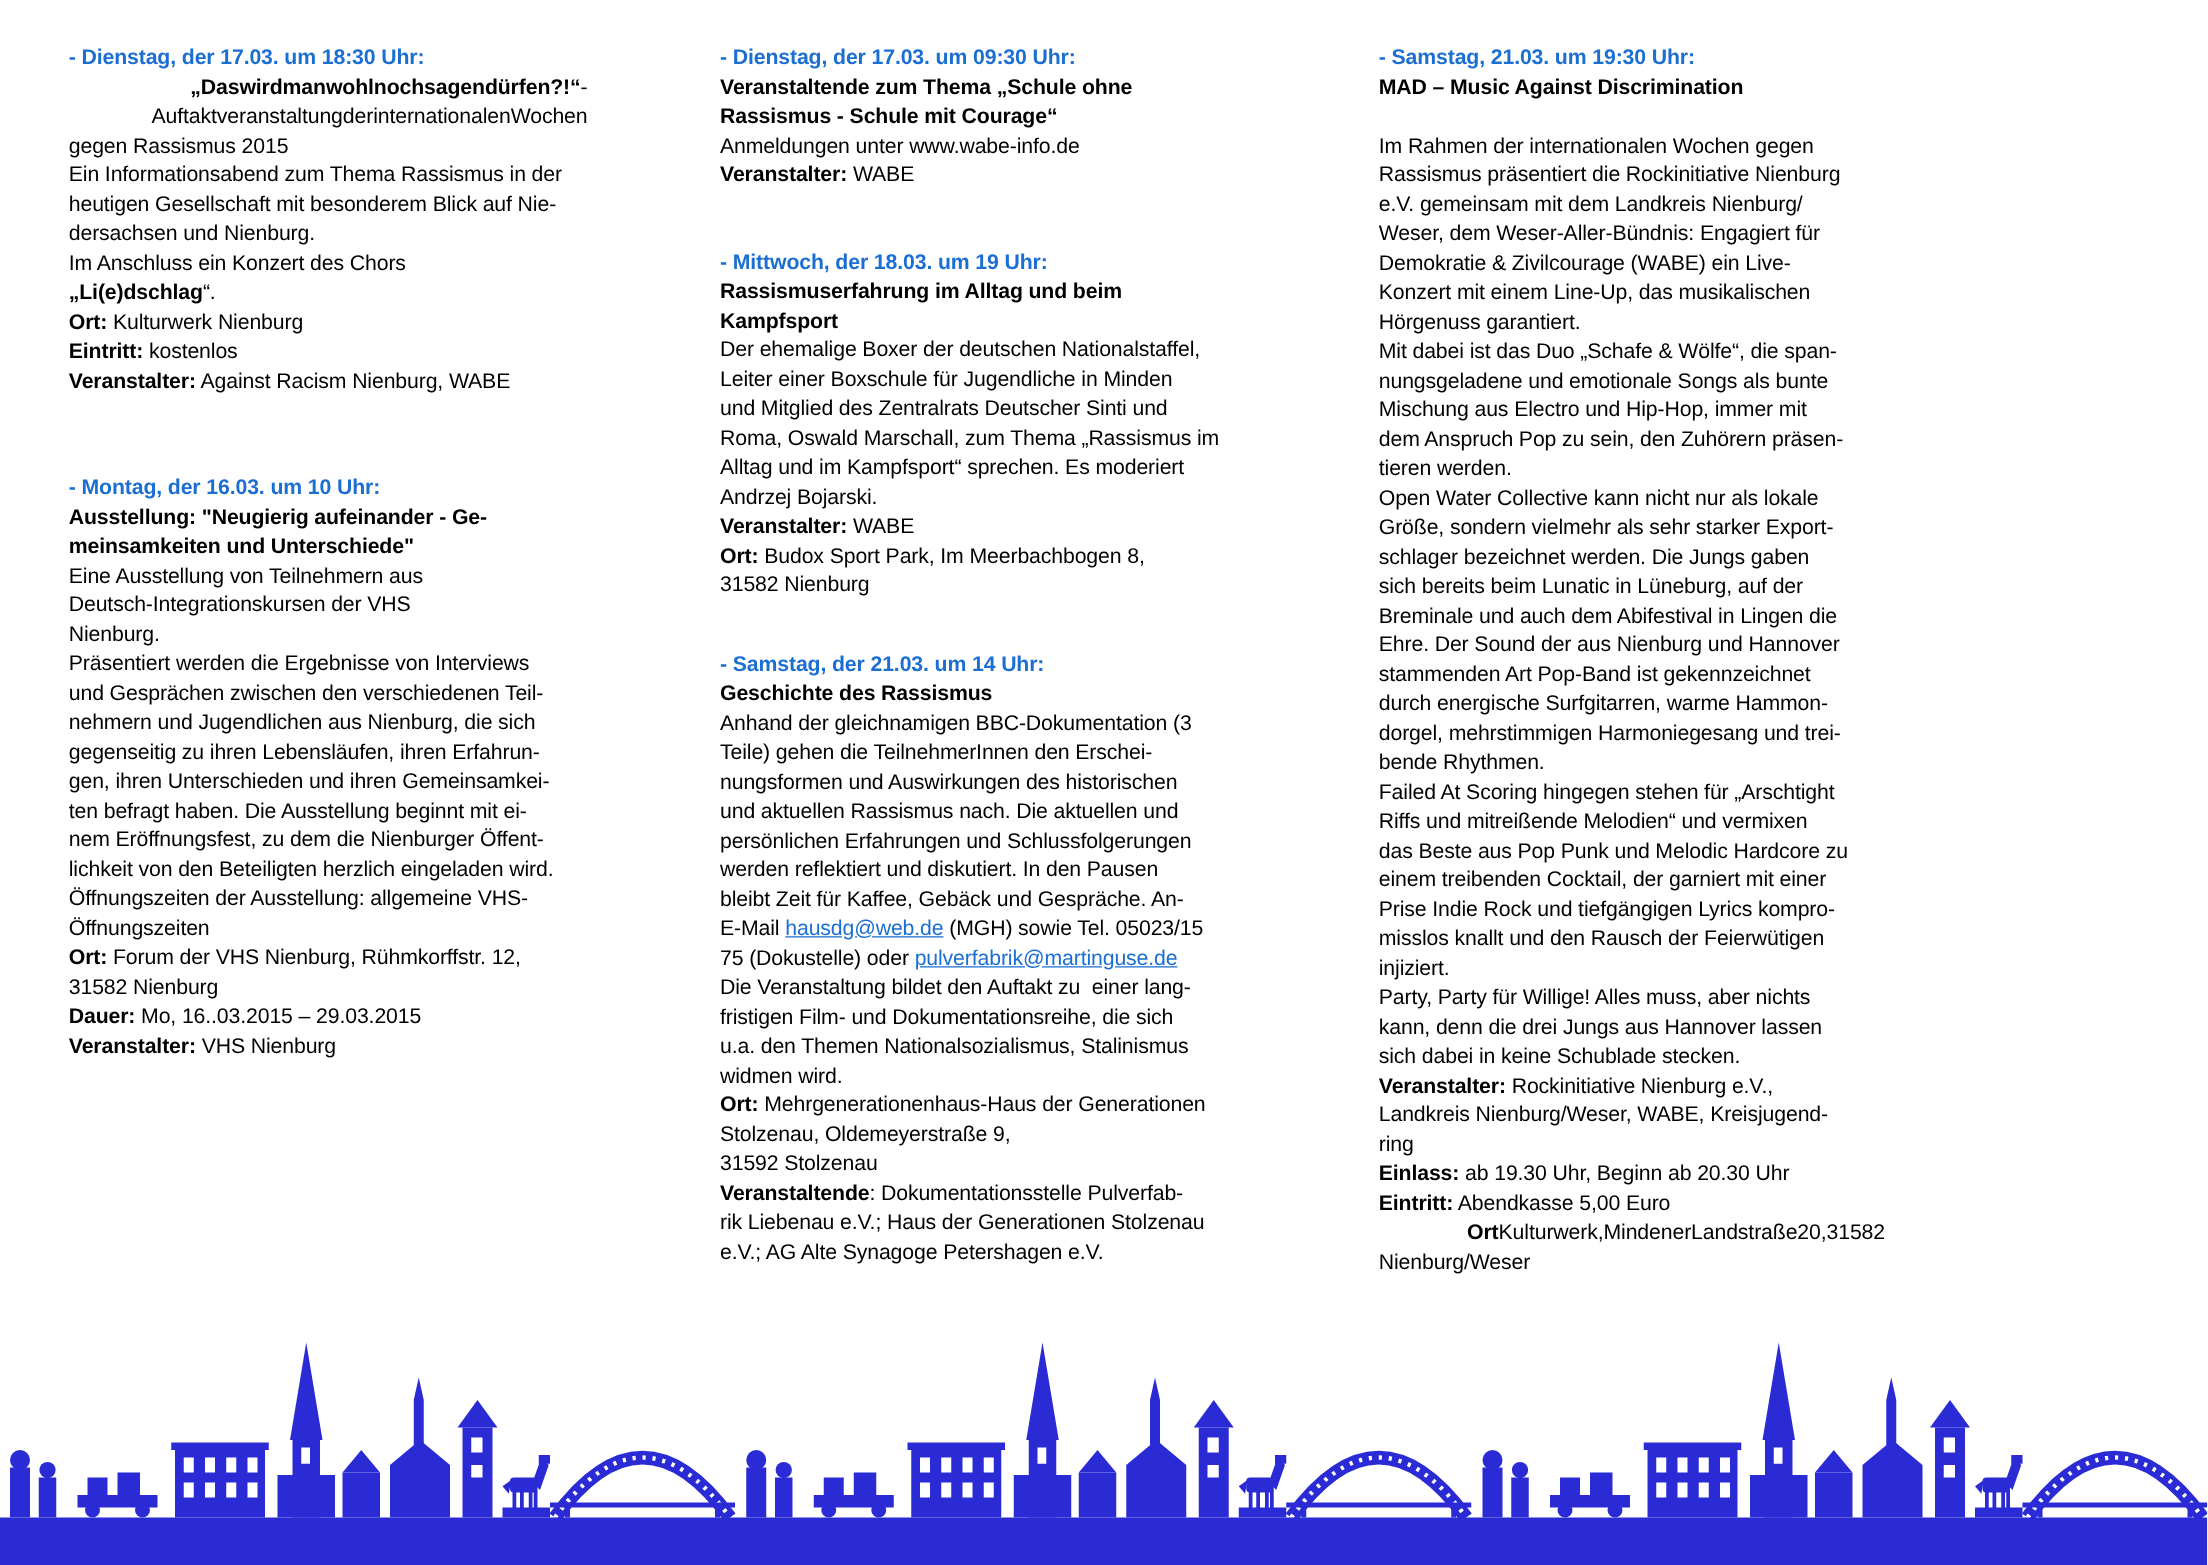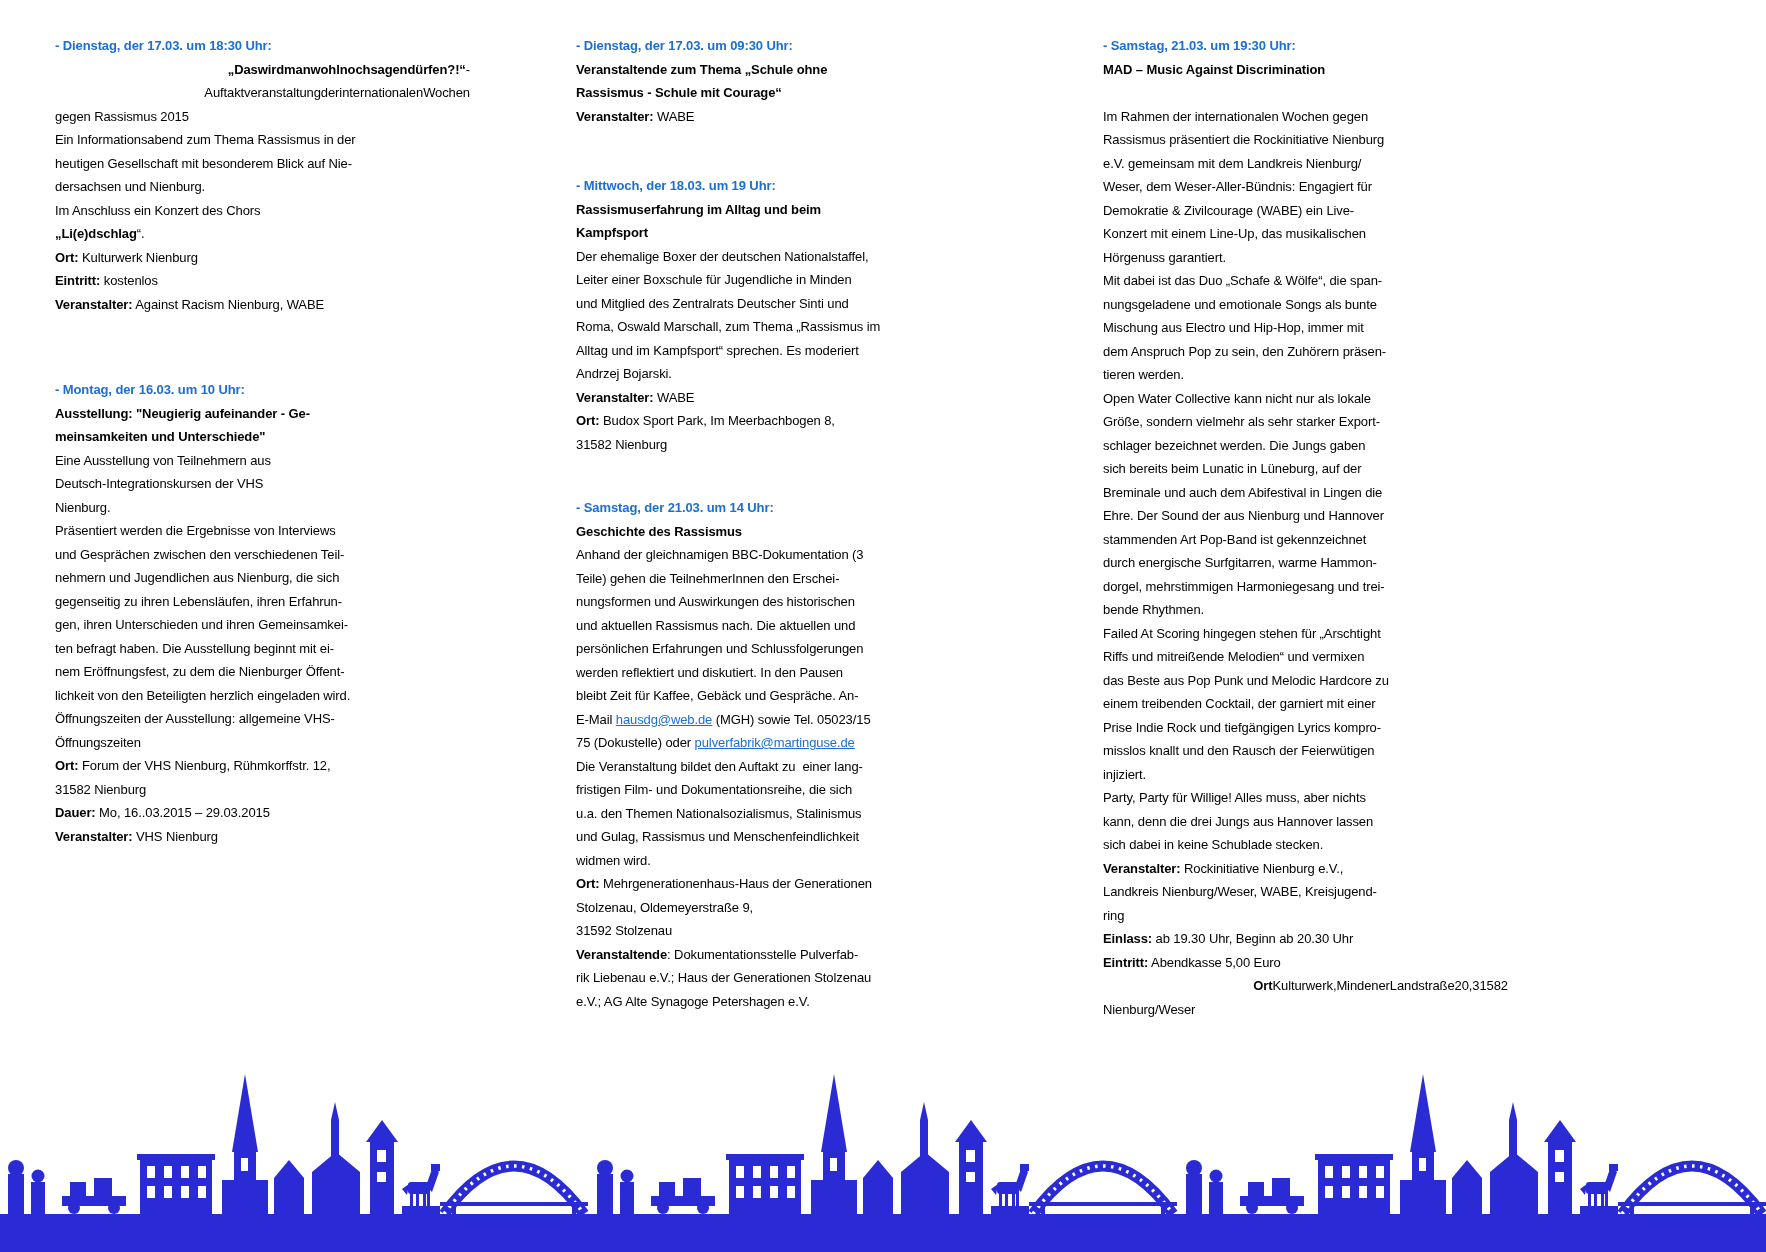--- a/index.html
+++ b/index.html
@@ -2,21 +2,21 @@
 <html style="--headblue: #1b6ed2; --sky: #2b2bd6;"><head>
 <meta charset="utf-8">
 <style>
   html,body{margin:0;padding:0;background:#fff;}
   .page{
     position:relative;
     width:1766px;height:1252px;
     background:#fff;
     overflow:hidden;
     font-family:"Liberation Sans","DejaVu Sans",sans-serif;
-    font-size:13px;
+    font-size:17px;
     letter-spacing:-0.1px;
     color:#000;
   }
   .col{position:absolute;top:34px;}
   .col1{left:55px;width:415px;}
   .col2{left:576px;width:402px;}
   .col3{left:1103px;width:405px;}
   .event{}
   .heading{
     color:var(--headblue,#1b6ed2);
@@ -95,20 +95,21 @@
           <div class="line"><span class="">31582 Nienburg</span></div>
           <div class="line"><span class="b">Dauer:</span><span class=""> Mo, 16..03.2015 – 29.03.2015</span></div>
           <div class="line"><span class="b">Veranstalter:</span><span class=""> VHS Nienburg</span></div>
         </div>
       </div>
       <div class="col col2">
         <div class="event" style="margin-top: 0px;">
           <div class="heading">- Dienstag, der 17.03. um 09:30 Uhr:</div>
           <div class="line"><span class="b">Veranstaltende zum Thema „Schule ohne</span></div>
           <div class="line"><span class="b">Rassismus - Schule mit Courage“</span></div>
+          <div class="line"><span class="">Anmeldungen unter www.wabe-info.de</span></div>
           <div class="line"><span class="b">Veranstalter:</span><span class=""> WABE</span></div>
         </div>
         <div class="event" style="margin-top: 46px;">
           <div class="heading">- Mittwoch, der 18.03. um 19 Uhr:</div>
           <div class="line"><span class="b">Rassismuserfahrung im Alltag und beim</span></div>
           <div class="line"><span class="b">Kampfsport</span></div>
           <div class="line"><span class="">Der ehemalige Boxer der deutschen Nationalstaffel,</span></div>
           <div class="line"><span class="">Leiter einer Boxschule für Jugendliche in Minden</span></div>
           <div class="line"><span class="">und Mitglied des Zentralrats Deutscher Sinti und</span></div>
           <div class="line"><span class="">Roma, Oswald Marschall, zum Thema „Rassismus im</span></div>
@@ -126,21 +127,20 @@
           <div class="line"><span class="">nungsformen und Auswirkungen des historischen</span></div>
           <div class="line"><span class="">und aktuellen Rassismus nach. Die aktuellen und</span></div>
           <div class="line"><span class="">persönlichen Erfahrungen und Schlussfolgerungen</span></div>
           <div class="line"><span class="">werden reflektiert und diskutiert. In den Pausen</span></div>
           <div class="line"><span class="">bleibt Zeit für Kaffee, Gebäck und Gespräche. An-</span></div>
           <div class="line"><span class="">E-Mail </span><span class="link">hausdg@web.de</span><span class=""> (MGH) sowie Tel. 05023/15</span></div>
           <div class="line"><span class="">75 (Dokustelle) oder </span><span class="link">pulverfabrik@martinguse.de</span></div>
           <div class="line"><span class="">Die Veranstaltung bildet den Auftakt zu  einer lang-</span></div>
           <div class="line"><span class="">fristigen Film- und Dokumentationsreihe, die sich</span></div>
           <div class="line"><span class="">u.a. den Themen Nationalsozialismus, Stalinismus</span></div>
-          <div class="line"><span class="">und Gulag, Rassismus und Menschenfeindlichkeit</span></div>
           <div class="line"><span class="">widmen wird.</span></div>
           <div class="line"><span class="b">Ort:</span><span class=""> Mehrgenerationenhaus-Haus der Generationen</span></div>
           <div class="line"><span class="">Stolzenau, Oldemeyerstraße 9,</span></div>
           <div class="line"><span class="">31592 Stolzenau</span></div>
           <div class="line"><span class="b">Veranstaltende</span><span class="">: Dokumentationsstelle Pulverfab-</span></div>
           <div class="line"><span class="">rik Liebenau e.V.; Haus der Generationen Stolzenau</span></div>
           <div class="line"><span class="">e.V.; AG Alte Synagoge Petershagen e.V.</span></div>
         </div>
       </div>
       <div class="col col3">

